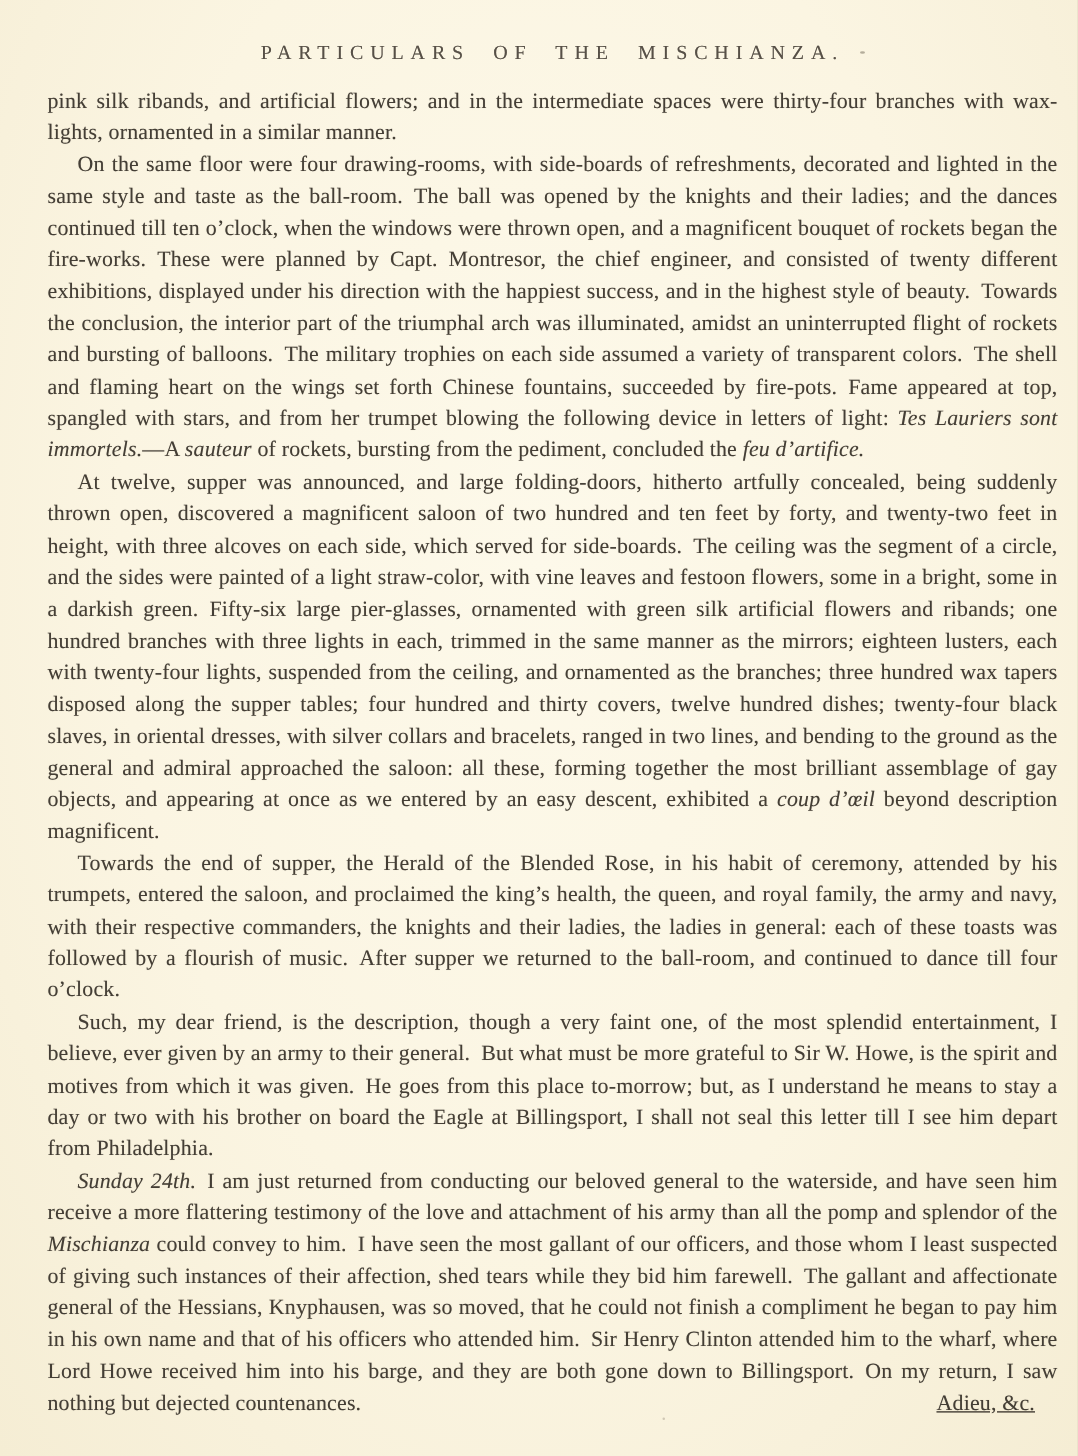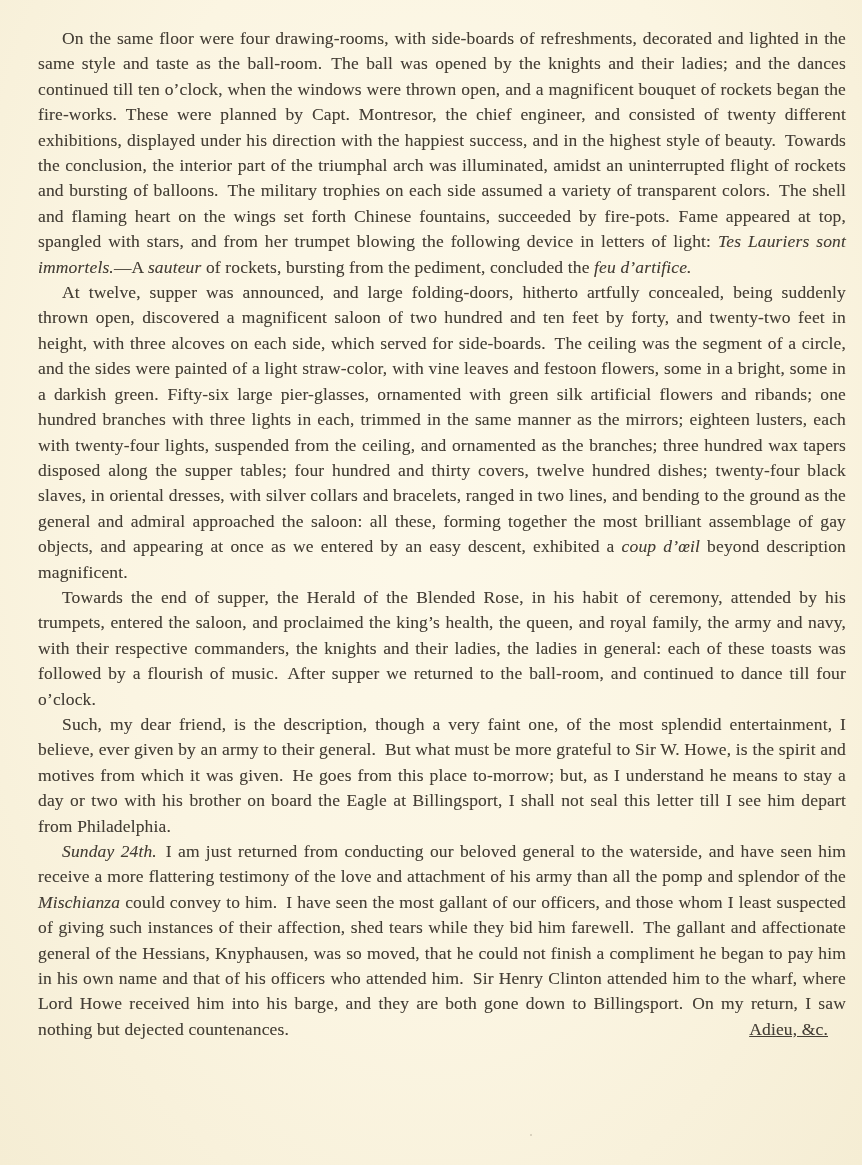--- a/index.html
+++ b/index.html
@@ -44,22 +44,24 @@
     background: rgba(96,86,72,0.45);
     border-radius: 50%;
   }
   .speck.s1 { left: 688px; top: 41px; width: 4px; height: 2px; }
   .speck.s3 { left: 530px; top: 1134px; width: 2px; height: 2px; opacity: .6; }
 </style>
 </head>
 <body>
 
 <div class="page">
+  <h1 class="title">PARTICULARS OF THE MISCHIANZA.</h1>
 
   <div class="body-text" id="paragraphs">
+      <p class="para"><span class="normal">pink silk ribands, and artificial flowers; and in the intermediate spaces were thirty-four branches with wax-lights, ornamented in a similar manner.</span></p>
       <p class="para indent"><span class="normal">On the same floor were four drawing-rooms, with side-boards of refreshments, decorated and lighted in the same style and taste as the ball-room. The ball was opened by the knights and their ladies; and the dances continued till ten o’clock, when the windows were thrown open, and a magnificent bouquet of rockets began the fire-works. These were planned by Capt. Montresor, the chief engineer, and consisted of twenty different exhibitions, displayed under his direction with the happiest success, and in the highest style of beauty. Towards the conclusion, the interior part of the triumphal arch was illuminated, amidst an uninterrupted flight of rockets and bursting of balloons. The military trophies on each side assumed a variety of transparent colors. The shell and flaming heart on the wings set forth Chinese fountains, succeeded by fire-pots. Fame appeared at top, spangled with stars, and from her trumpet blowing the following device in letters of light: </span><span class="italic">Tes Lauriers sont immortels.</span><span class="normal">—A </span><span class="italic">sauteur</span><span class="normal"> of rockets, bursting from the pediment, concluded the </span><span class="italic">feu d’artifice.</span></p>
       <p class="para indent"><span class="normal">At twelve, supper was announced, and large folding-doors, hitherto artfully concealed, being suddenly thrown open, discovered a magnificent saloon of two hundred and ten feet by forty, and twenty-two feet in height, with three alcoves on each side, which served for side-boards. The ceiling was the segment of a circle, and the sides were painted of a light straw-color, with vine leaves and festoon flowers, some in a bright, some in a darkish green. Fifty-six large pier-glasses, ornamented with green silk artificial flowers and ribands; one hundred branches with three lights in each, trimmed in the same manner as the mirrors; eighteen lusters, each with twenty-four lights, suspended from the ceiling, and ornamented as the branches; three hundred wax tapers disposed along the supper tables; four hundred and thirty covers, twelve hundred dishes; twenty-four black slaves, in oriental dresses, with silver collars and bracelets, ranged in two lines, and bending to the ground as the general and admiral approached the saloon: all these, forming together the most brilliant assemblage of gay objects, and appearing at once as we entered by an easy descent, exhibited a </span><span class="italic">coup d’œil</span><span class="normal"> beyond description magnificent.</span></p>
       <p class="para indent"><span class="normal">Towards the end of supper, the Herald of the Blended Rose, in his habit of ceremony, attended by his trumpets, entered the saloon, and proclaimed the king’s health, the queen, and royal family, the army and navy, with their respective commanders, the knights and their ladies, the ladies in general: each of these toasts was followed by a flourish of music. After supper we returned to the ball-room, and continued to dance till four o’clock.</span></p>
       <p class="para indent"><span class="normal">Such, my dear friend, is the description, though a very faint one, of the most splendid entertainment, I believe, ever given by an army to their general. But what must be more grateful to Sir W. Howe, is the spirit and motives from which it was given. He goes from this place to-morrow; but, as I understand he means to stay a day or two with his brother on board the Eagle at Billingsport, I shall not seal this letter till I see him depart from Philadelphia.</span></p>
       <p class="para indent"><span class="italic">Sunday 24th.</span><span class="normal"> I am just returned from conducting our beloved general to the waterside, and have seen him receive a more flattering testimony of the love and attachment of his army than all the pomp and splendor of the </span><span class="italic">Mischianza</span><span class="normal"> could convey to him. I have seen the most gallant of our officers, and those whom I least suspected of giving such instances of their affection, shed tears while they bid him farewell. The gallant and affectionate general of the Hessians, Knyphausen, was so moved, that he could not finish a compliment he began to pay him in his own name and that of his officers who attended him. Sir Henry Clinton attended him to the wharf, where Lord Howe received him into his barge, and they are both gone down to Billingsport. On my return, I saw nothing but dejected countenances.</span><span class="signoff">Adieu, &amp;c.</span></p>
     </div>
 
   <div class="speck s1"></div>
 
   <div class="speck s3"></div>

